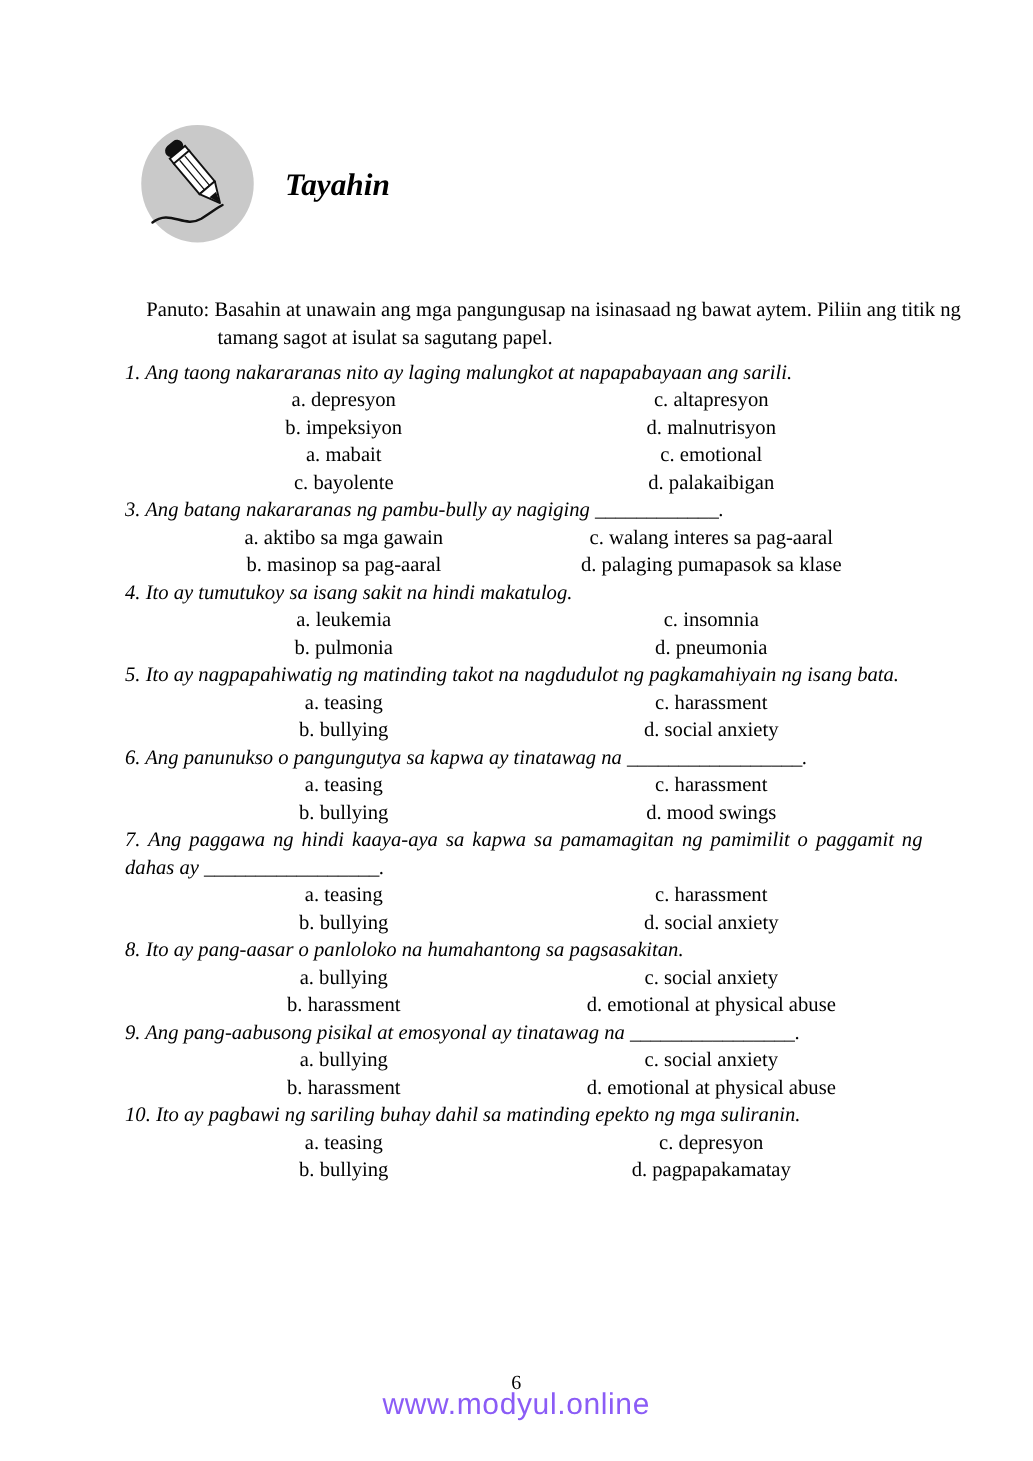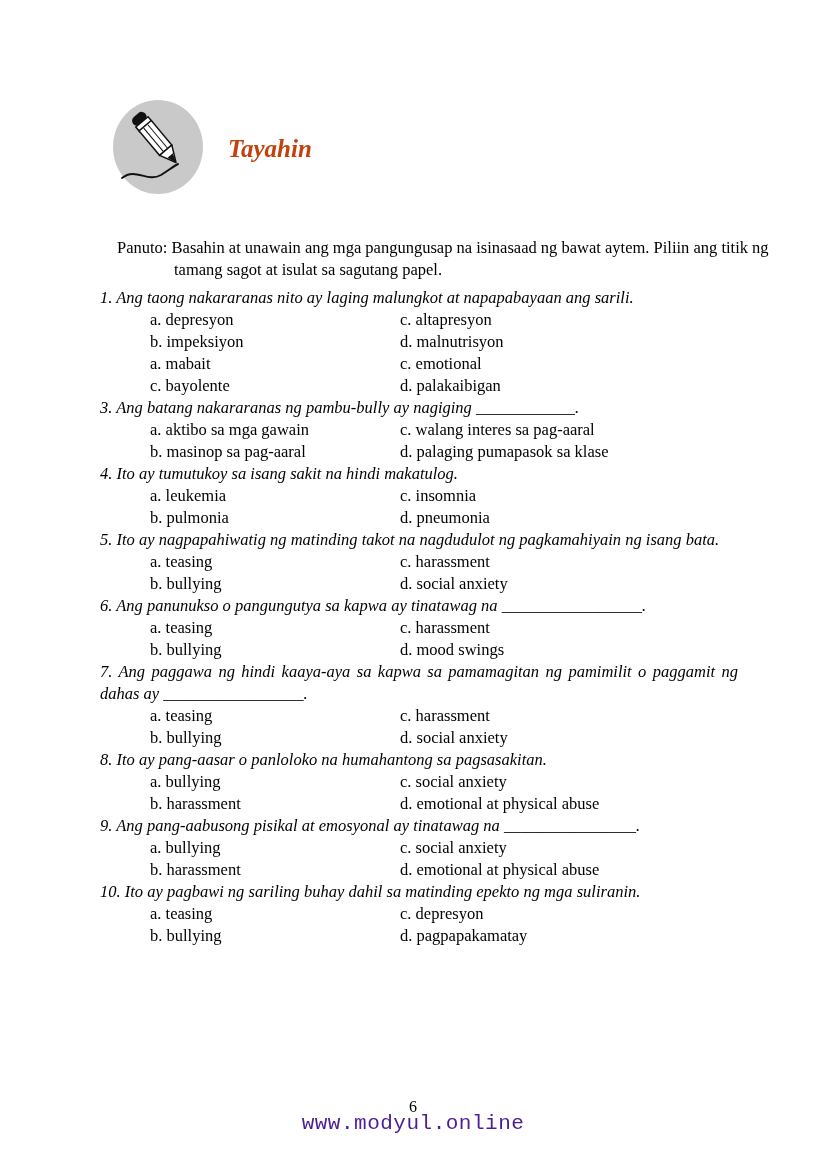--- a/index.html
+++ b/index.html
@@ -26,21 +26,21 @@
     height: 96px;
   }
   .page-title {
     position: absolute;
     left: 228px;
     top: 134px;
     font-size: 25px;
     line-height: 30px;
     font-weight: bold;
     font-style: italic;
-    color: #c2410c;
+    color: #000000;
   }
   .instructions {
     position: absolute;
     left: 100px;
     top: 220px;
     width: 644px;
     margin: 17px;
     padding-left: 57px;
     text-indent: -57px;
   }
@@ -56,39 +56,39 @@
     text-align: justify;
     font-style: italic;
   }
   .options {
     display: grid;
     grid-template-columns: 250px 1fr;
     grid-template-rows: repeat(2, 22px);
     grid-auto-flow: column;
     padding-left: 50px;
   }
-  .option { white-space: nowrap; }
+  .option { white-space: nowrap; text-align: center; }
   .footer-page-number {
     position: absolute;
     left: 0;
     top: 1096px;
     width: 100%;
     text-align: center;
     font-size: 16px;
   }
   .watermark {
     position: absolute;
     left: 0;
     top: 1113px;
     width: 100%;
     text-align: center;
-    font-family: Liberation Mono, monospace;
-    font-size: 21px;
+    font-family: Liberation Sans, sans-serif;
+    font-size: 24px;
     letter-spacing: 0.5px;
-    color: #4c1d95;
+    color: #8b5cf6;
   }
 </style>
 </head>
 <body>
 
 <div class="page">
 
   <div class="header-icon">
     <svg width="92" height="96" viewBox="0 0 92 96" aria-hidden="true">
       <ellipse cx="46" cy="48" rx="45" ry="47" fill="#c9c9c9"></ellipse>

